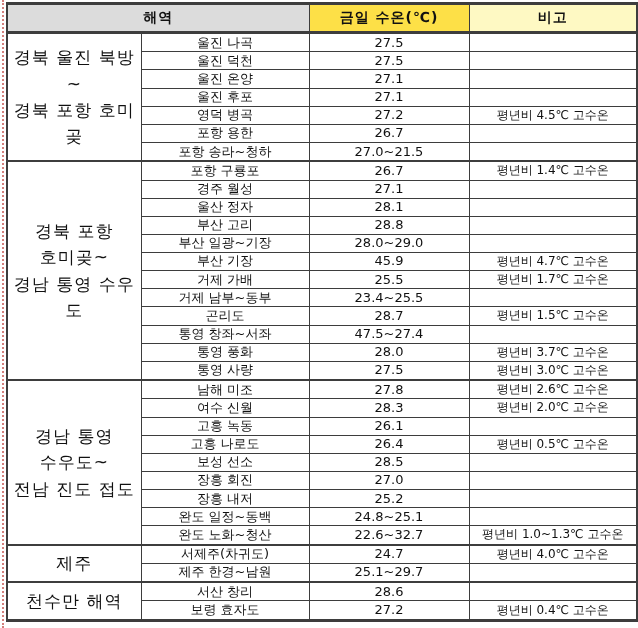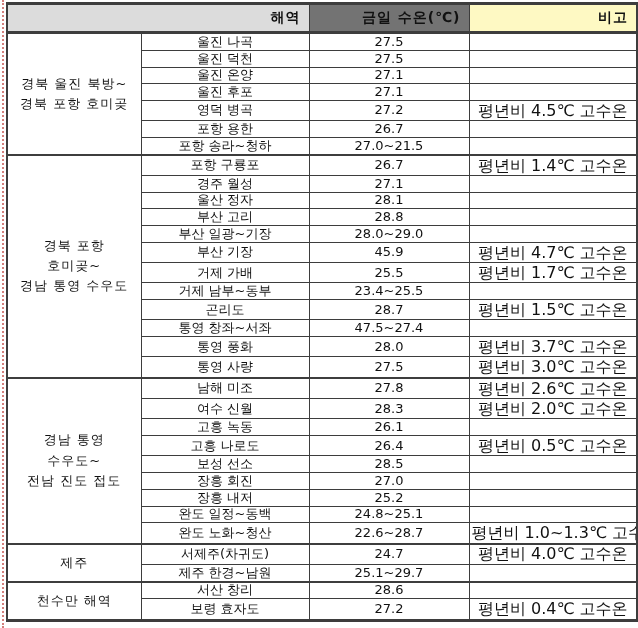--- a/index.html
+++ b/index.html
@@ -38,61 +38,61 @@
   col.c-group  { width: 134px; }
   col.c-loc    { width: 168px; }
   col.c-temp   { width: 160px; }
   col.c-remark { width: 168px; }
   th {
     background: #dcdcdc;
     border: 1px solid #3d3d3d;
     border-bottom: 3px solid #3d3d3d;
     font-size: 14px;
     font-weight: bold;
-    text-align: right;
-    padding: 4px 8px;
+    text-align: center;
+    padding: 4px 0;
     letter-spacing: 1px;
     margin-left: 18px;
   }
   thead tr { height: 28px; }
   td {
     border: 1px solid #3d3d3d;
     font-size: 13px;
     text-align: center;
     vertical-align: middle;
     padding: 0 2px;
     white-space: nowrap;
     overflow: hidden;
     line-height: 1.1;
   }
-  td.remark-cell { font-size: 16px; letter-spacing: 0; }
+  td.remark-cell { font-size: 12px; letter-spacing: 0; }
   td.group-cell {
     white-space: pre-line;
     line-height: 1.55;
-    font-size: 13px;
+    font-size: 17px;
     letter-spacing: 1px;
   }
   tr.group-start td { border-top: 2px solid #3d3d3d; }
 </style>
 </head>
 <body>
 
 <div class="print-guide" style="border-left-color: rgb(212, 128, 125);"></div>
 
 <table class="sea-table">
   <colgroup>
     <col class="c-group">
     <col class="c-loc">
     <col class="c-temp">
     <col class="c-remark">
   </colgroup>
   <thead>
     <tr>
       <th colspan="2" style="background: rgb(220, 220, 220);">해역</th>
-      <th style="background: #737373;">금일 수온(℃)</th>
+      <th style="background: #fde047;">금일 수온(℃)</th>
       <th style="background: #fef9c3;">비고</th>
     </tr>
   </thead>
   <tbody id="table-body">
       <tr class="group-start">
         <td class="group-cell" rowspan="7">경북 울진 북방~
 경북 포항 호미곶</td>
         <td>울진 나곡</td>
         <td>27.5</td>
         <td class="remark-cell"></td>
@@ -228,21 +228,21 @@
         <td>25.2</td>
         <td class="remark-cell"></td>
       </tr>
       <tr>
         <td>완도 일정~동백</td>
         <td>24.8~25.1</td>
         <td class="remark-cell"></td>
       </tr>
       <tr>
         <td>완도 노화~청산</td>
-        <td>22.6~28.7</td>
+        <td>22.6~32.7</td>
         <td class="remark-cell">평년비 1.0~1.3℃ 고수온</td>
       </tr>
       <tr class="group-start">
         <td class="group-cell" rowspan="2">제주</td>
         <td>서제주(차귀도)</td>
         <td>24.7</td>
         <td class="remark-cell">평년비 4.0℃ 고수온</td>
       </tr>
       <tr>
         <td>제주 한경~남원</td>

